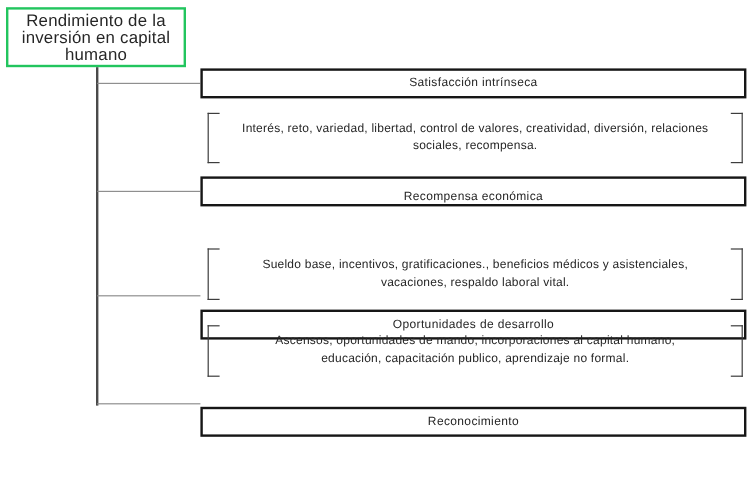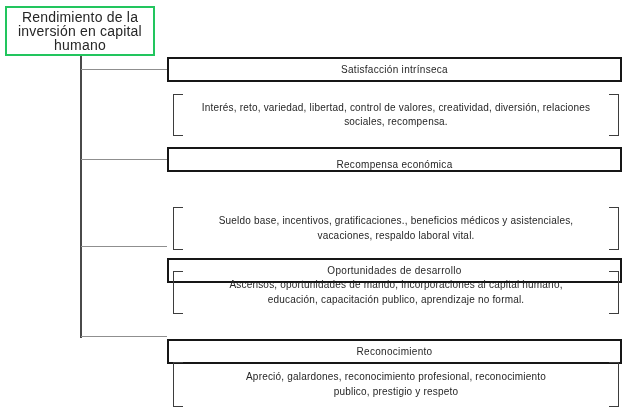--- a/index.html
+++ b/index.html
@@ -140,19 +140,14 @@
   </div>
   <div class="bracket-block bb2">
     <span class="bracket left"></span>
     <span class="items-text">Ascensos, oportunidades de mando, incorporaciones al capital humano, educación, capacitación publico, aprendizaje no formal.</span>
     <span class="bracket right"></span>
   </div>
 
   <div class="cat-box cat3">
     <span>Reconocimiento</span>
   </div>
-  <div class="bracket-block bb3">
-    <span class="bracket left"></span>
-    <span class="items-text">Apreció, galardones, reconocimiento profesional, reconocimiento publico, prestigio y respeto</span>
-    <span class="bracket right"></span>
-  </div>
 
 </div>
 
 </body></html>

